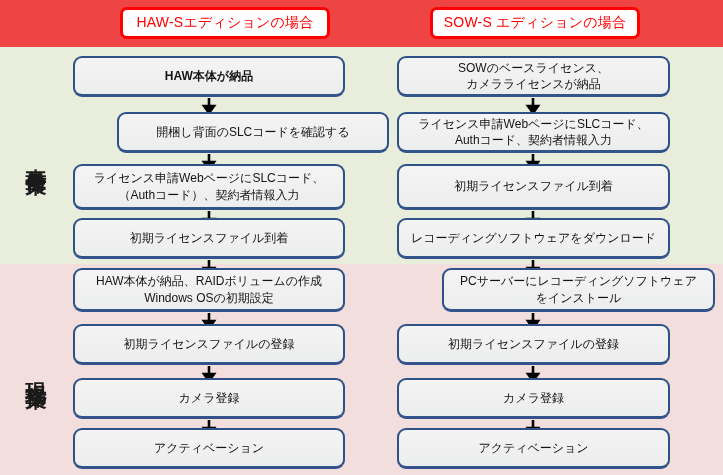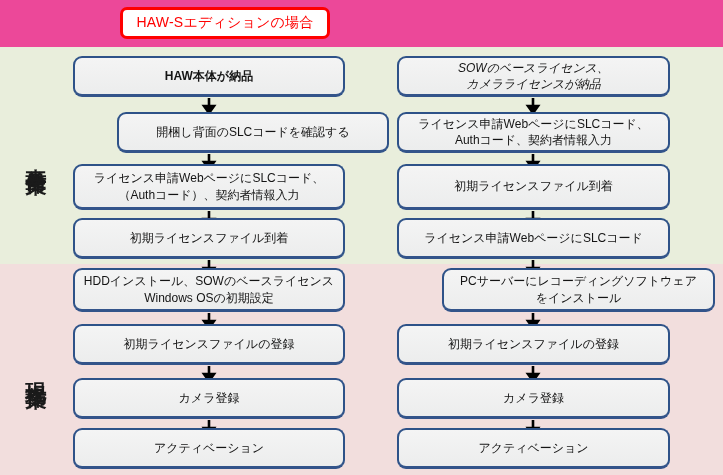--- a/index.html
+++ b/index.html
@@ -9,21 +9,21 @@
     height: 475px;
     background: #ffffff;
     font-family: "Liberation Sans", "DejaVu Sans", sans-serif;
     overflow: hidden;
   }
 
   #root {
     position: relative;
     width: 723px;
     height: 475px;
-    background: #ec4899;
+    background: #ef4444;
   }
 
   
   .edition-header {
     position: absolute;
     height: 32px;
     border: 3px solid #ff0000;
     border-radius: 7px;
     background: #ffffff;
     display: flex;
@@ -99,68 +99,69 @@
 
 <div id="root">
 
   <div class="phase-band" id="phase-band-pre"></div>
   <div class="phase-band" id="phase-band-onsite"></div>
 
   <div class="phase-label" id="phase-label-pre">事前作業</div>
   <div class="phase-label" id="phase-label-onsite">現場作業</div>
 
   <div class="edition-header" id="edition-header-left">HAW-Sエディションの場合</div>
+  <div class="edition-header" id="edition-header-right">SOW-S エディションの場合</div>
 
   <div id="flow-layer">
       <div class="flow-box col-left" style="top: 56px; height: 41px; font-weight: bold;">HAW本体が納品</div>
       <div class="flow-arrow arrow-left" style="top: 98px;"><svg viewBox="0 0 16 16" width="16" height="16">
           <path d="M8 0 L8 9 M3 8 L8 15 L13 8 Z" fill="#000000" stroke="#000000" stroke-width="2.6" stroke-linejoin="miter"></path>
         </svg></div>
       <div class="flow-box col-left" style="top: 112px; height: 41px; margin-left: 44px;">開梱し背面のSLCコードを確認する</div>
       <div class="flow-arrow arrow-left" style="top: 154px;"><svg viewBox="0 0 16 16" width="16" height="16">
           <path d="M8 0 L8 9 M3 8 L8 15 L13 8 Z" fill="#000000" stroke="#000000" stroke-width="2.6" stroke-linejoin="miter"></path>
         </svg></div>
       <div class="flow-box col-left" style="top: 164px; height: 46px;">ライセンス申請WebページにSLCコード、
 （Authコード）、契約者情報入力</div>
       <div class="flow-arrow arrow-left" style="top: 211px;"><svg viewBox="0 0 16 16" width="16" height="16">
           <path d="M8 0 L8 9 M3 8 L8 15 L13 8 Z" fill="#000000" stroke="#000000" stroke-width="2.6" stroke-linejoin="miter"></path>
         </svg></div>
       <div class="flow-box col-left" style="top: 218px; height: 41px;">初期ライセンスファイル到着</div>
       <div class="flow-arrow arrow-left" style="top: 260px;"><svg viewBox="0 0 16 16" width="16" height="16">
           <path d="M8 0 L8 9 M3 8 L8 15 L13 8 Z" fill="#000000" stroke="#000000" stroke-width="2.6" stroke-linejoin="miter"></path>
         </svg></div>
-      <div class="flow-box col-left" style="top: 268px; height: 44px;">HDDインストール、SOWのベースライセンス
+      <div class="flow-box col-left" style="top: 268px; height: 44px;">HAW本体が納品、RAIDボリュームの作成
 Windows OSの初期設定</div>
       <div class="flow-arrow arrow-left" style="top: 313px;"><svg viewBox="0 0 16 16" width="16" height="16">
           <path d="M8 0 L8 9 M3 8 L8 15 L13 8 Z" fill="#000000" stroke="#000000" stroke-width="2.6" stroke-linejoin="miter"></path>
         </svg></div>
       <div class="flow-box col-left" style="top: 324px; height: 41px;">初期ライセンスファイルの登録</div>
       <div class="flow-arrow arrow-left" style="top: 366px;"><svg viewBox="0 0 16 16" width="16" height="16">
           <path d="M8 0 L8 9 M3 8 L8 15 L13 8 Z" fill="#000000" stroke="#000000" stroke-width="2.6" stroke-linejoin="miter"></path>
         </svg></div>
       <div class="flow-box col-left" style="top: 378px; height: 41px;">カメラ登録</div>
       <div class="flow-arrow arrow-left" style="top: 420px;"><svg viewBox="0 0 16 16" width="16" height="16">
           <path d="M8 0 L8 9 M3 8 L8 15 L13 8 Z" fill="#000000" stroke="#000000" stroke-width="2.6" stroke-linejoin="miter"></path>
         </svg></div>
       <div class="flow-box col-left" style="top: 428px; height: 41px;">アクティベーション</div>
-      <div class="flow-box col-right" style="top: 56px; height: 41px; font-style: italic;">SOWのベースライセンス、
+      <div class="flow-box col-right" style="top: 56px; height: 41px;">SOWのベースライセンス、
 カメラライセンスが納品</div>
       <div class="flow-arrow arrow-right" style="top: 98px;"><svg viewBox="0 0 16 16" width="16" height="16">
           <path d="M8 0 L8 9 M3 8 L8 15 L13 8 Z" fill="#000000" stroke="#000000" stroke-width="2.6" stroke-linejoin="miter"></path>
         </svg></div>
       <div class="flow-box col-right" style="top: 112px; height: 41px;">ライセンス申請WebページにSLCコード、
 Authコード、契約者情報入力</div>
       <div class="flow-arrow arrow-right" style="top: 154px;"><svg viewBox="0 0 16 16" width="16" height="16">
           <path d="M8 0 L8 9 M3 8 L8 15 L13 8 Z" fill="#000000" stroke="#000000" stroke-width="2.6" stroke-linejoin="miter"></path>
         </svg></div>
       <div class="flow-box col-right" style="top: 164px; height: 46px;">初期ライセンスファイル到着</div>
       <div class="flow-arrow arrow-right" style="top: 211px;"><svg viewBox="0 0 16 16" width="16" height="16">
           <path d="M8 0 L8 9 M3 8 L8 15 L13 8 Z" fill="#000000" stroke="#000000" stroke-width="2.6" stroke-linejoin="miter"></path>
         </svg></div>
-      <div class="flow-box col-right" style="top: 218px; height: 41px;">ライセンス申請WebページにSLCコード</div>
+      <div class="flow-box col-right" style="top: 218px; height: 41px;">レコーディングソフトウェアをダウンロード</div>
       <div class="flow-arrow arrow-right" style="top: 260px;"><svg viewBox="0 0 16 16" width="16" height="16">
           <path d="M8 0 L8 9 M3 8 L8 15 L13 8 Z" fill="#000000" stroke="#000000" stroke-width="2.6" stroke-linejoin="miter"></path>
         </svg></div>
       <div class="flow-box col-right" style="top: 268px; height: 44px; margin-left: 45px;">PCサーバーにレコーディングソフトウェア
 をインストール</div>
       <div class="flow-arrow arrow-right" style="top: 313px;"><svg viewBox="0 0 16 16" width="16" height="16">
           <path d="M8 0 L8 9 M3 8 L8 15 L13 8 Z" fill="#000000" stroke="#000000" stroke-width="2.6" stroke-linejoin="miter"></path>
         </svg></div>
       <div class="flow-box col-right" style="top: 324px; height: 41px;">初期ライセンスファイルの登録</div>
       <div class="flow-arrow arrow-right" style="top: 366px;"><svg viewBox="0 0 16 16" width="16" height="16">

